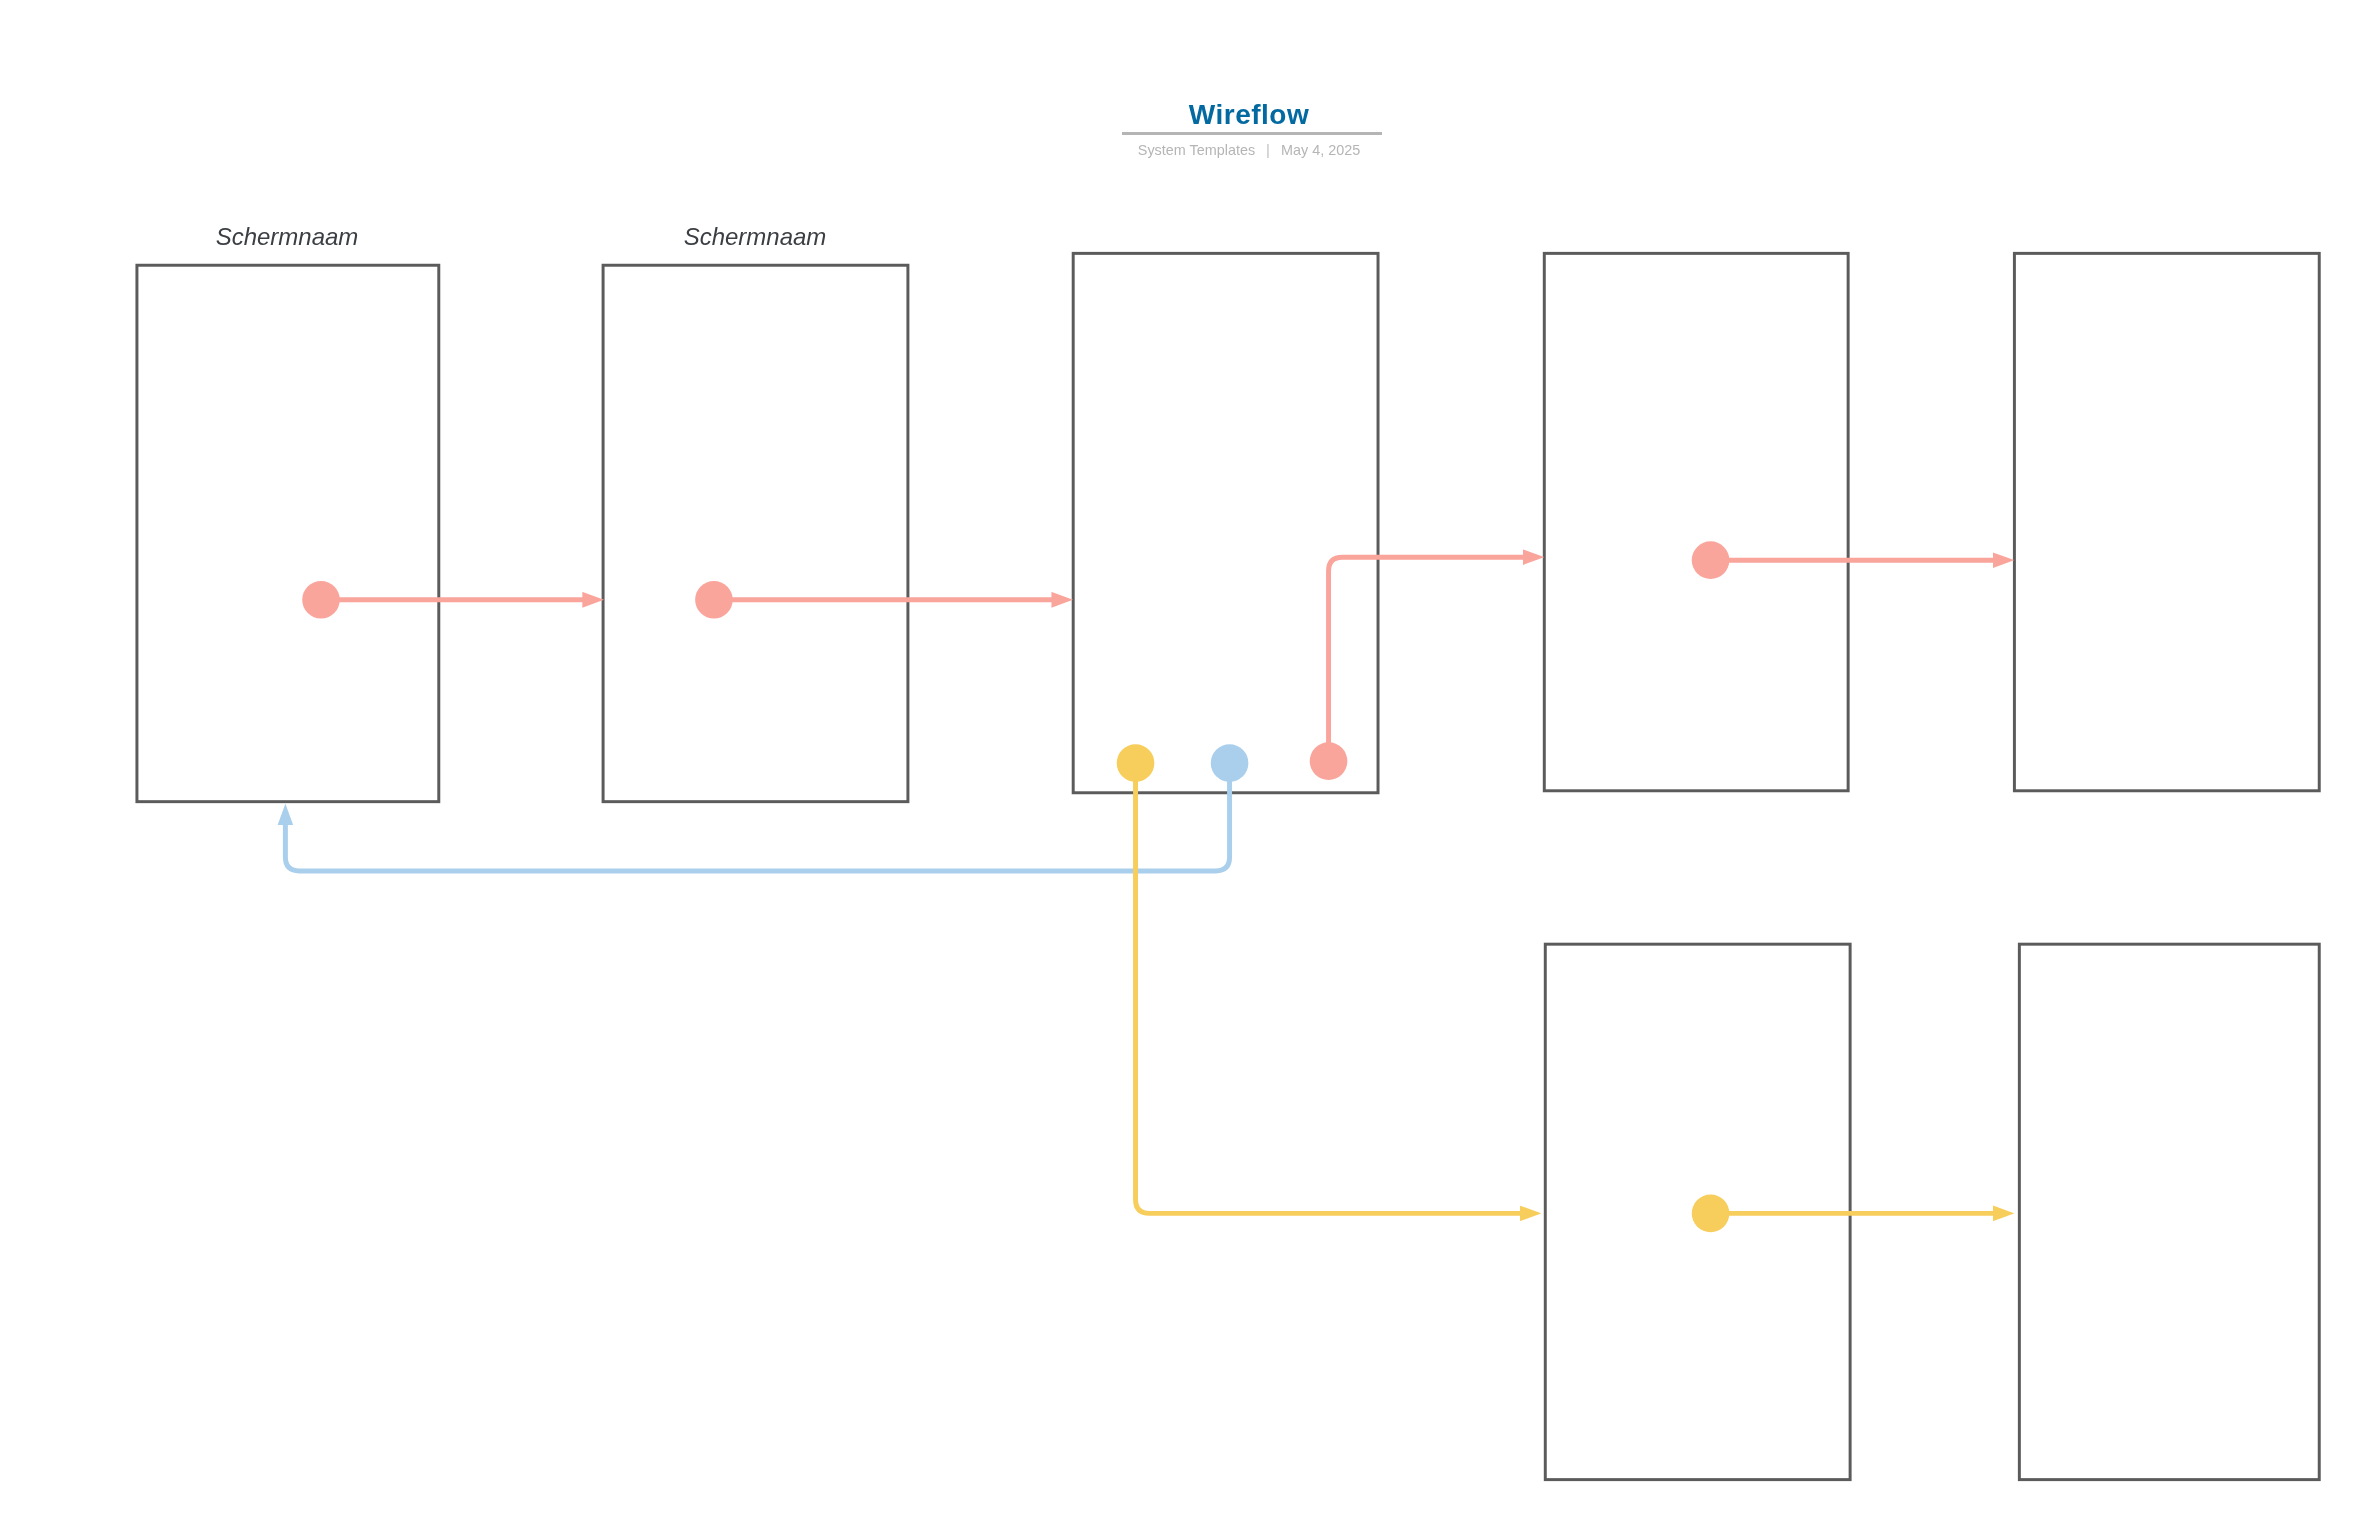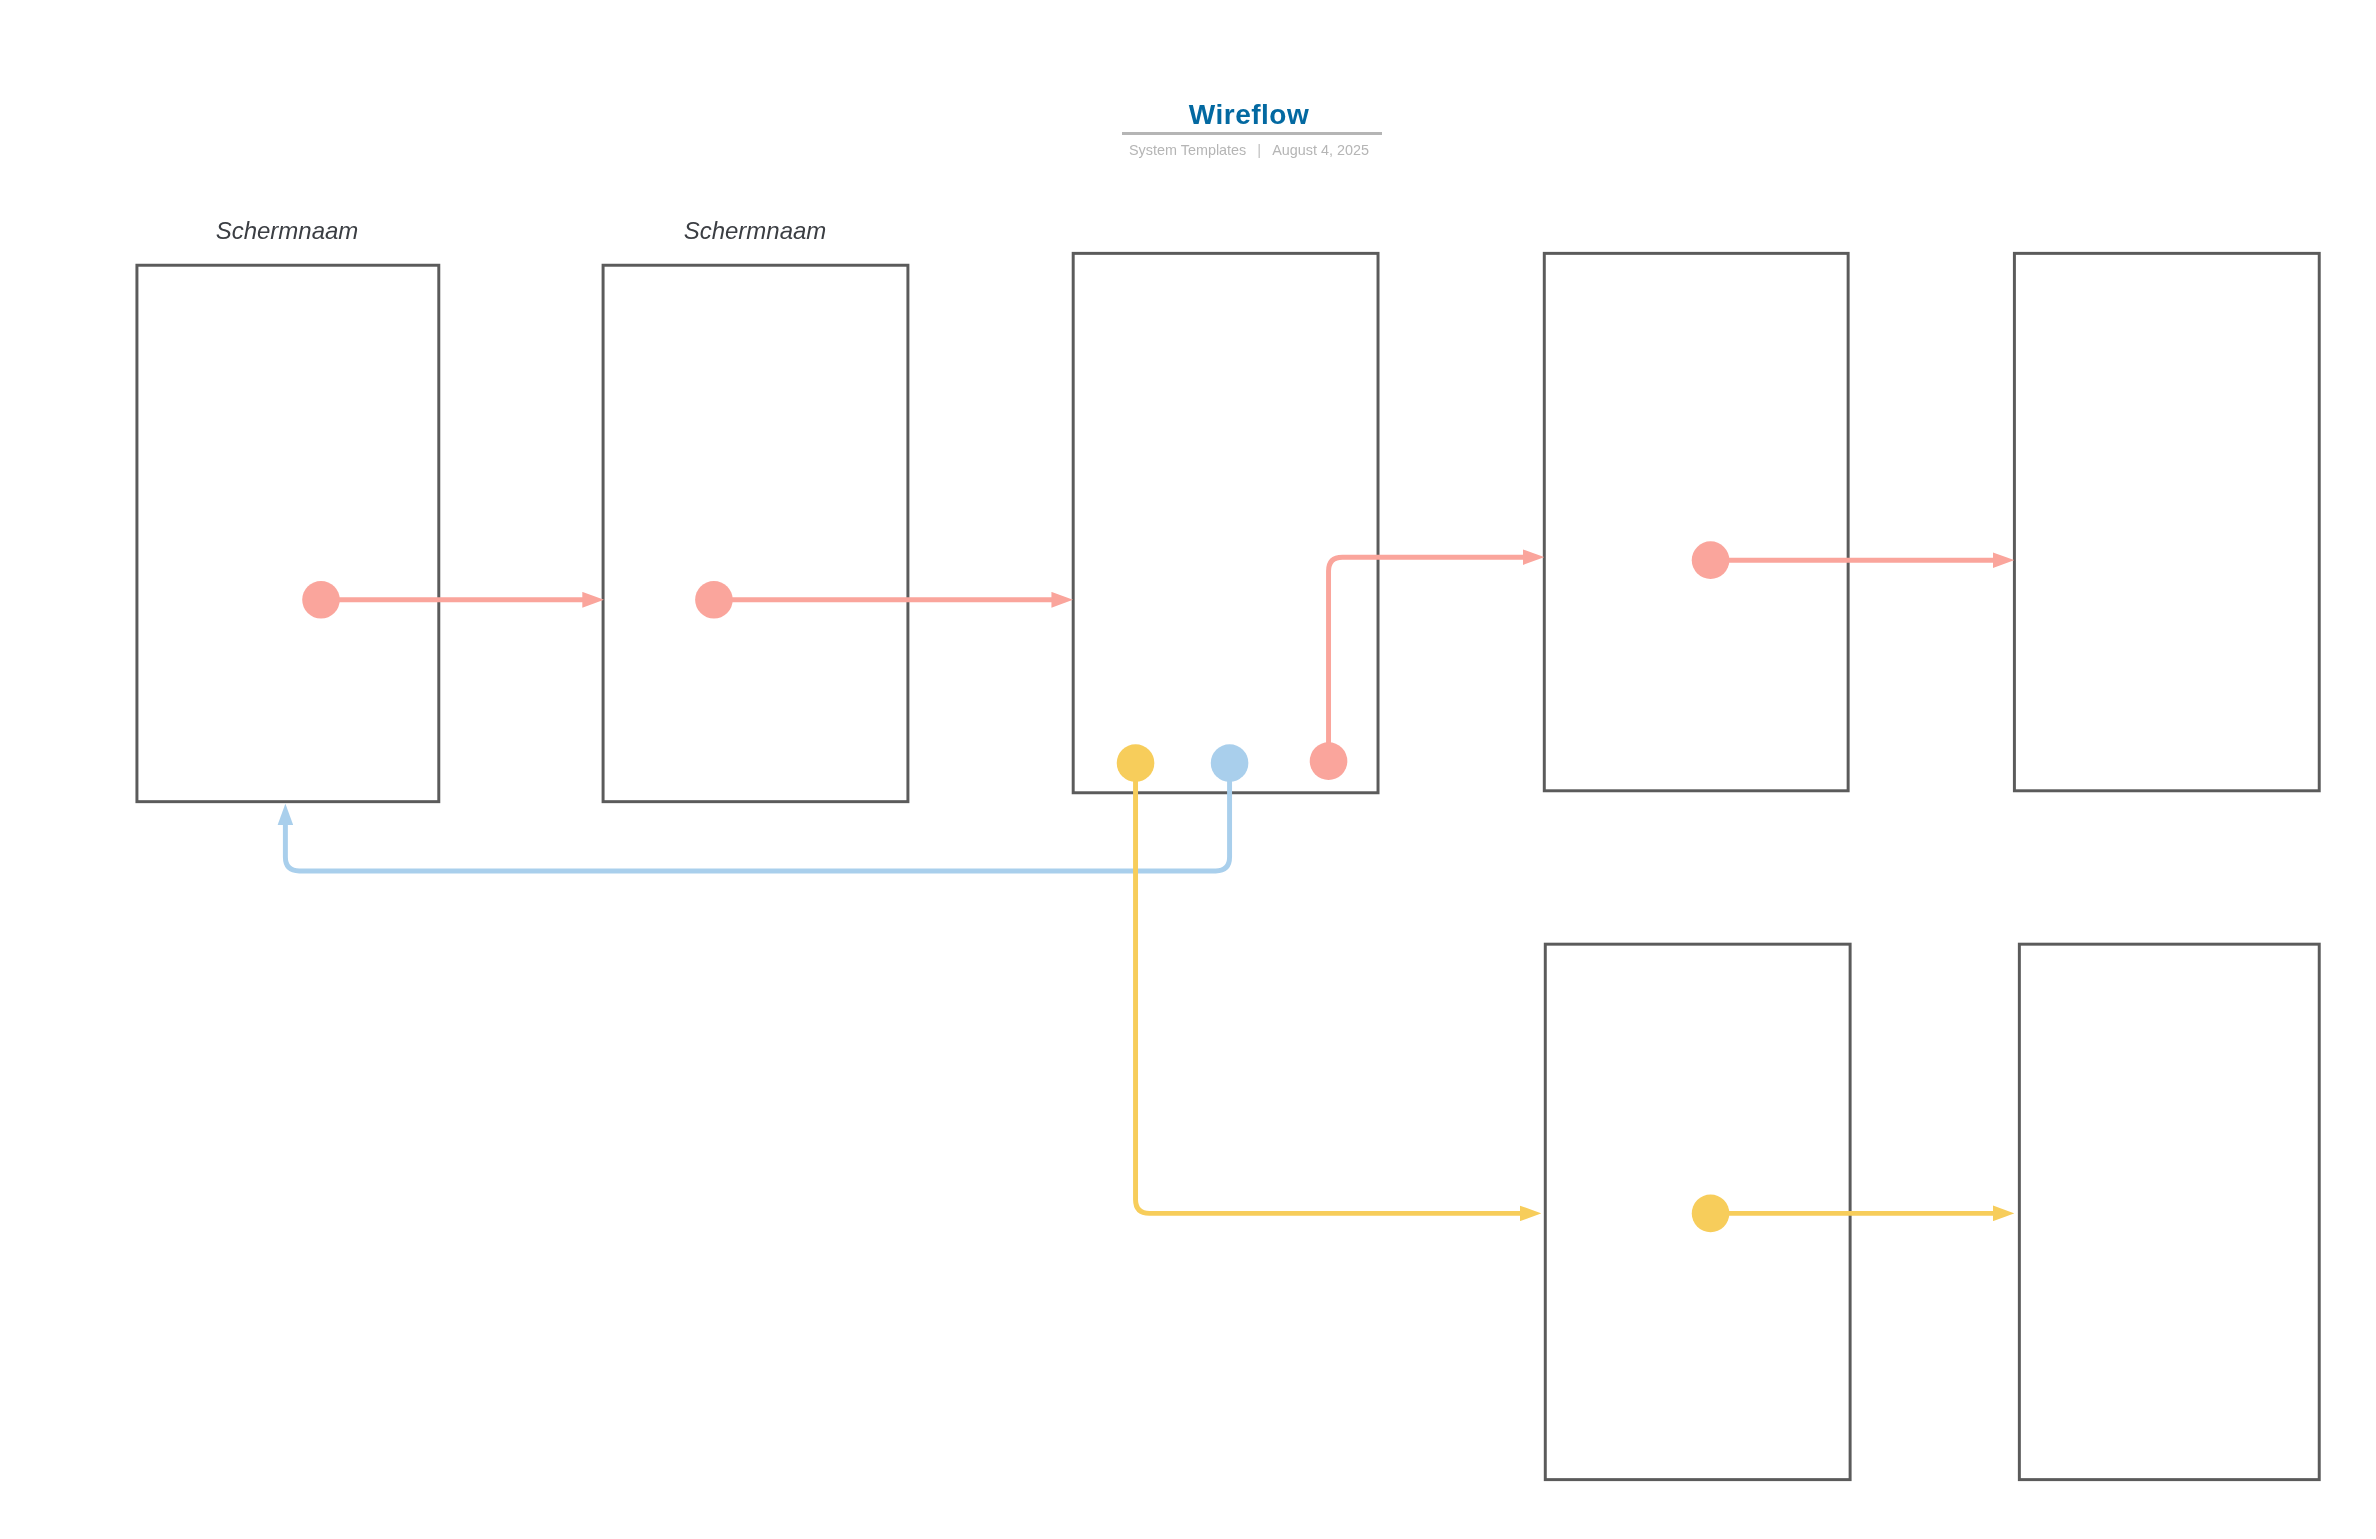--- a/index.html
+++ b/index.html
@@ -16,39 +16,39 @@
   }
   .hdr-sub{
     position:absolute;left:1249px;top:141px;transform:translateX(-50%);
     display:flex;align-items:flex-end;gap:11px;
     font-size:14.4px;color:#B5B5B5;white-space:nowrap;
   }
   .hdr-sub .sep{color:#C2C2C2;font-size:15px;}
 
   
   .screen-label{
-    position:absolute;top:217px;transform:translateX(-50%);
+    position:absolute;top:223px;transform:translateX(-50%);
     font-style:italic;font-size:24px;color:#3B3E43;white-space:nowrap;
   }
   .screen-label.l1{left:287px;}
   .screen-label.l2{left:755px;}
 
   svg.flow{position:absolute;left:0;top:0;}
 </style>
 </head>
 <body>
 
 <div class="canvas">
 
   <div class="hdr-title">Wireflow</div>
   <div class="hdr-rule"></div>
   <div class="hdr-sub">
     <span>System Templates</span>
     <span class="sep">|</span>
-    <span>August 4, 2025</span>
+    <span>May 4, 2025</span>
   </div>
 
   <div class="screen-label l1">Schermnaam</div>
   <div class="screen-label l2">Schermnaam</div>
 
   <svg class="flow" id="flow-svg" width="2376" height="1539" viewBox="0 0 2400 1555">
       <defs>
         <marker id="arrow-pink" viewBox="0 0 11 8" refX="1" refY="4" markerWidth="22" markerHeight="16" markerUnits="userSpaceOnUse" orient="auto">
           <path d="M0,0 L11,4 L0,8 Z" fill="#FAA59C"></path>
         </marker>

